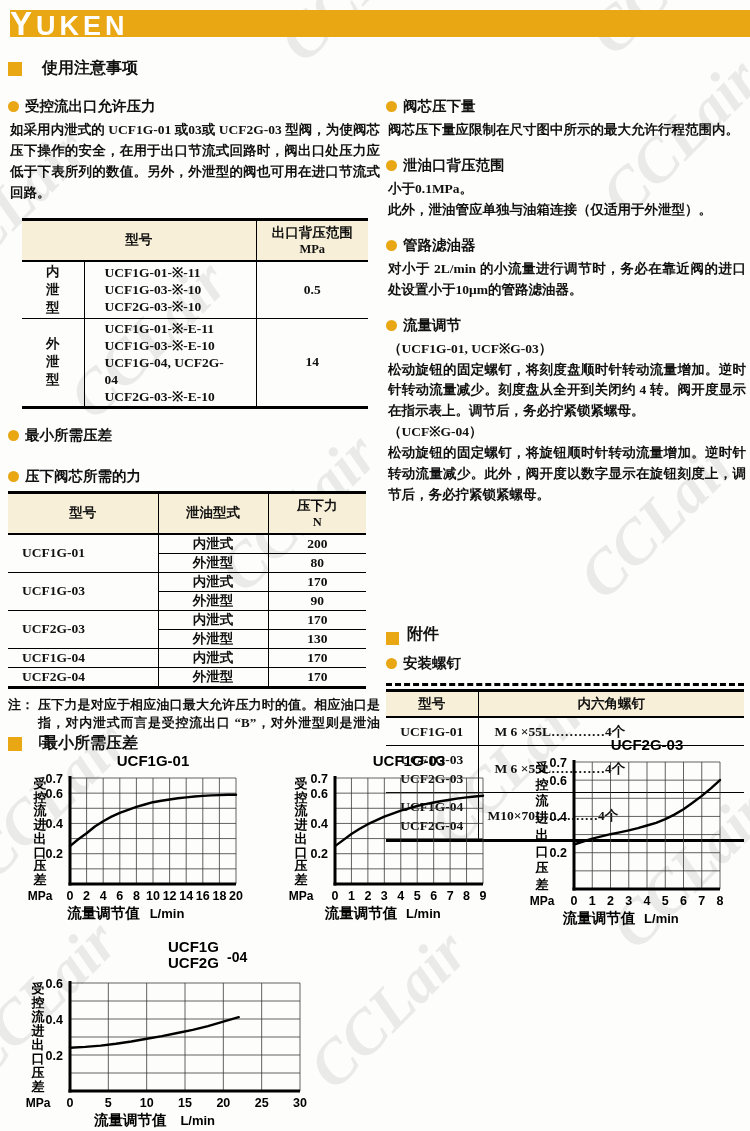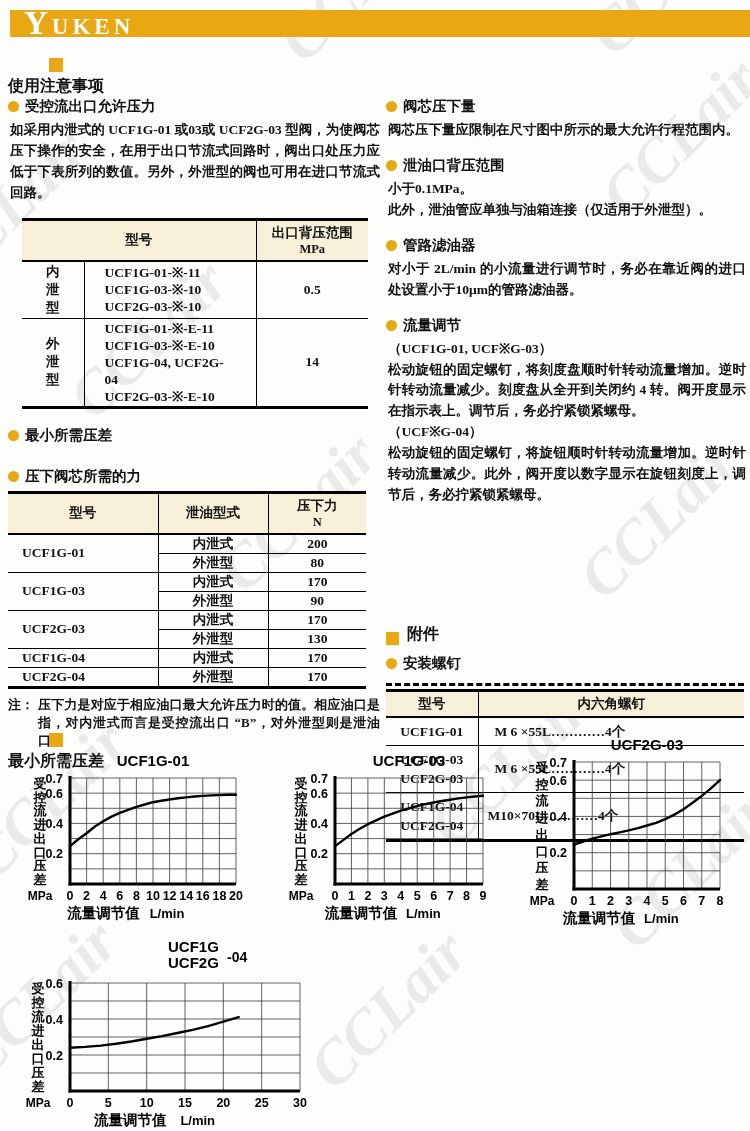--- a/index.html
+++ b/index.html
@@ -12,27 +12,27 @@
   .page{position:relative;width:750px;height:1131px;background:#fdfdfc;overflow:hidden;
         color:#111;font-family:"Liberation Sans",sans-serif;}
 
   
   .wm{position:absolute;font:bold italic 62px "Liberation Serif",serif;color:var(--wm);
       opacity:.55;transform:rotate(-45deg);transform-origin:left center;white-space:nowrap;
       z-index:0;pointer-events:none;}
 
   
   .banner{position:absolute;left:10px;top:10px;right:0;height:27px;background:var(--accent);z-index:1;}
-  .logo-text{display:inline-block;color:#fff;font-weight:bold;font-size:23px;line-height:27px;
-             letter-spacing:4px;padding-left:14px;font-family:Liberation Serif, serif;}
+  .logo-text{display:inline-block;color:#fff;font-weight:bold;font-size:27px;line-height:27px;
+             letter-spacing:4px;font-family:Liberation Sans, sans-serif;}
   .logo-text::first-letter{font-size:33px;}
 
   
-  .sec-title{position:absolute;display:flex;align-items:center;gap:4px;
-             font-weight:bold;font-size:16px;z-index:2;flex-direction:column;}
+  .sec-title{position:absolute;display:flex;align-items:center;gap:20px;
+             font-weight:bold;font-size:16px;z-index:2;}
   .sq{width:14px;height:14px;background:var(--accent);flex:none;}
   .sq.small{width:13px;height:13px;}
   .bullet-head{display:flex;align-items:center;gap:6px;font-weight:bold;font-size:14.5px;
                margin:15px 0 4px;}
   .bullet-head.first{margin-top:0;}
   .dot{width:11px;height:11px;border-radius:50%;background:var(--accent);flex:none;}
   .para{font:600 13.5px/1.55 "Liberation Serif","DejaVu Serif",serif;text-align:justify;
         padding-left:2px;}
 
   .col-left{position:absolute;left:8px;top:97px;width:372px;z-index:2;}

